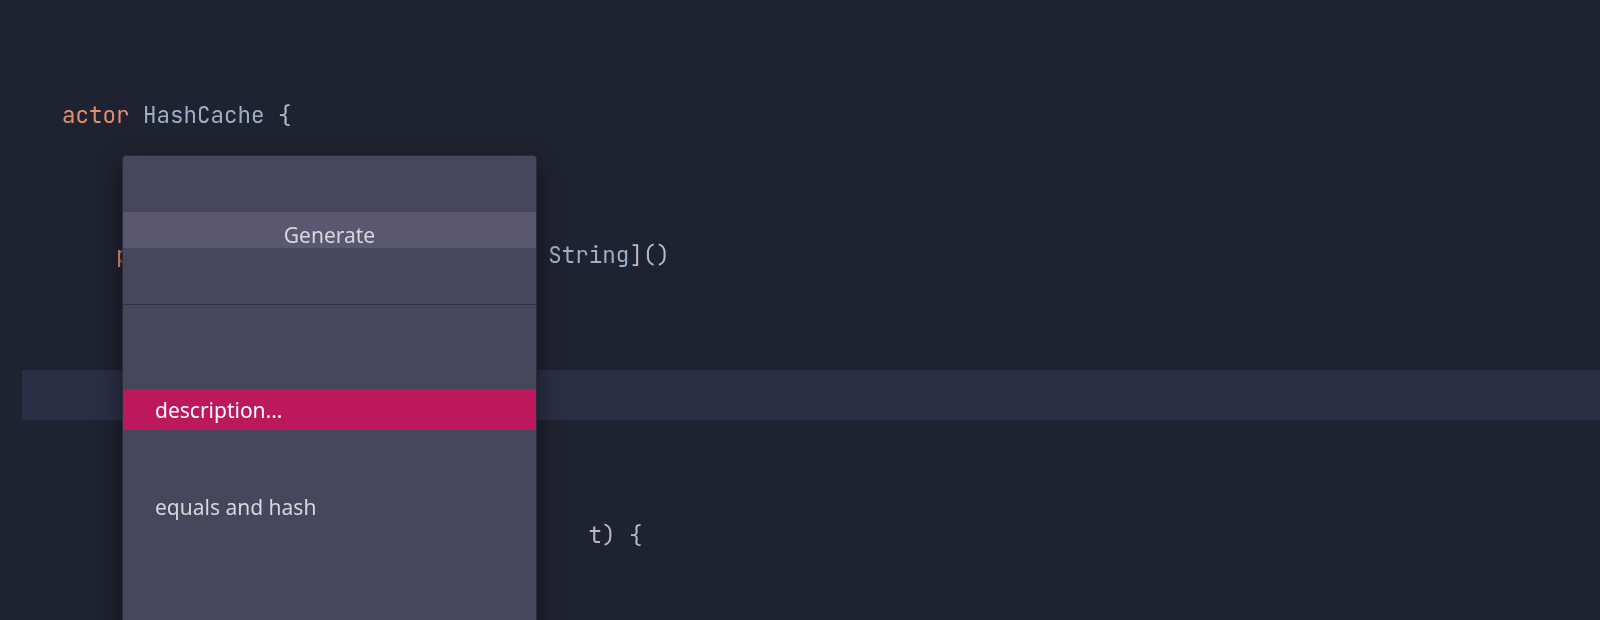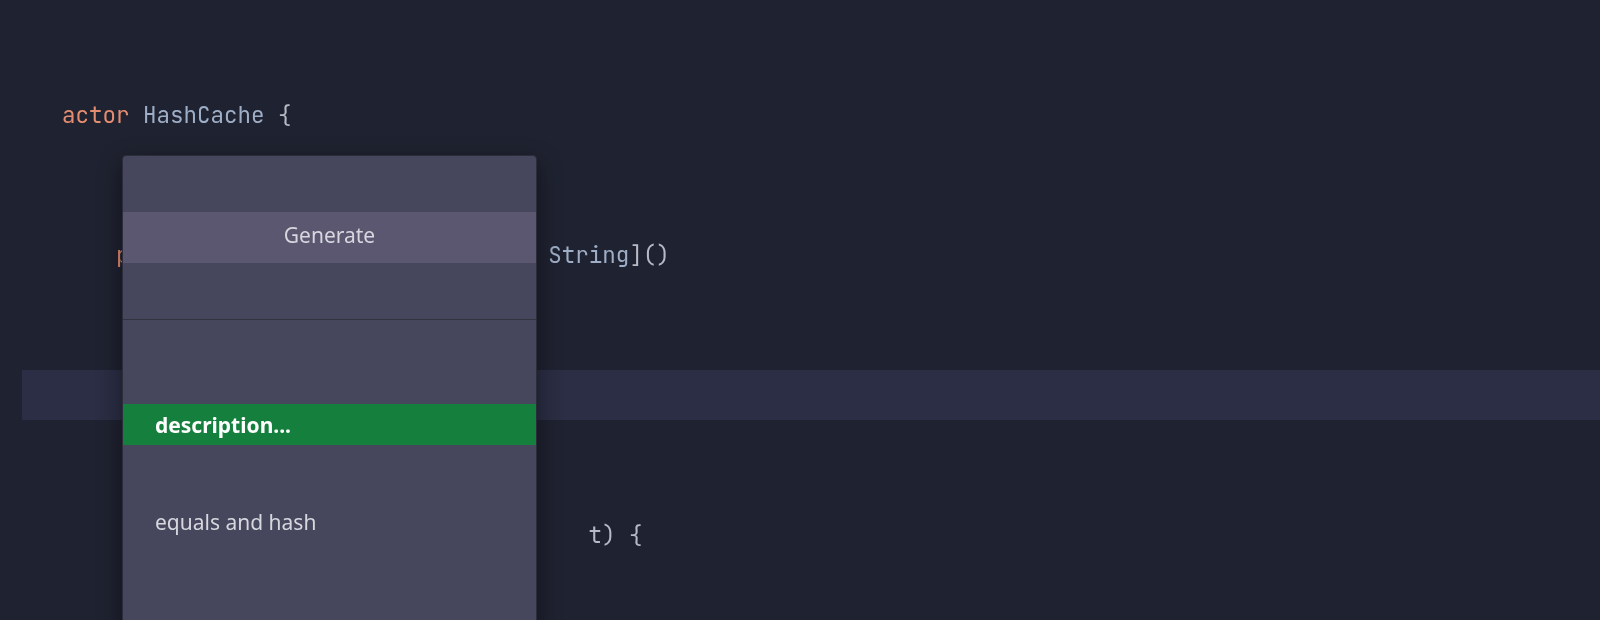--- a/index.html
+++ b/index.html
@@ -42,43 +42,42 @@
     border-radius: 4px;
     box-shadow: 0 8px 24px rgba(0,0,0,.45);
     font-family: -apple-system, "Segoe UI", system-ui, sans-serif;
     font-size: 21px;
     color: #d6d7df;
     overflow: hidden;
   }
   .popup-title {
     background: #5b5771;
     text-align: center;
-    height: 51px;
+    height: 36px;
     line-height: 47px;
     font-weight: 400;
   }
   .popup-divider {
     height: 1px;
     background: #32333f;
   }
   .popup-item {
     display: flex;
     align-items: center;
     height: 41px;
     padding: 0 24px 0 32px;
   }
   .popup-item .label { flex: 1; }
   .popup-item .shortcut {
     color: #c7c8d2;
     letter-spacing: 2px;
   }
   .popup-item.selected {
-    background: #15803d;
+    background: #be185d;
     color: #fff;
-    font-weight: bold;
   }
 </style>
 </head>
 <body>
 
 <div class="editor">
 
   <div class="line"><span class="tok-kw">actor</span> <span class="tok-type">HashCache</span><span class="tok-p"> {</span></div>
 
   <div class="line">    <span class="tok-kw">private</span><span class="tok-p">(</span><span class="tok-kw">set</span><span class="tok-p">) </span><span class="tok-kw">var</span><span class="tok-attr"> hashes </span><span class="tok-p">= [</span><span class="tok-type">Int</span><span class="tok-p">: </span><span class="tok-type">String</span><span class="tok-p">]()</span></div>

